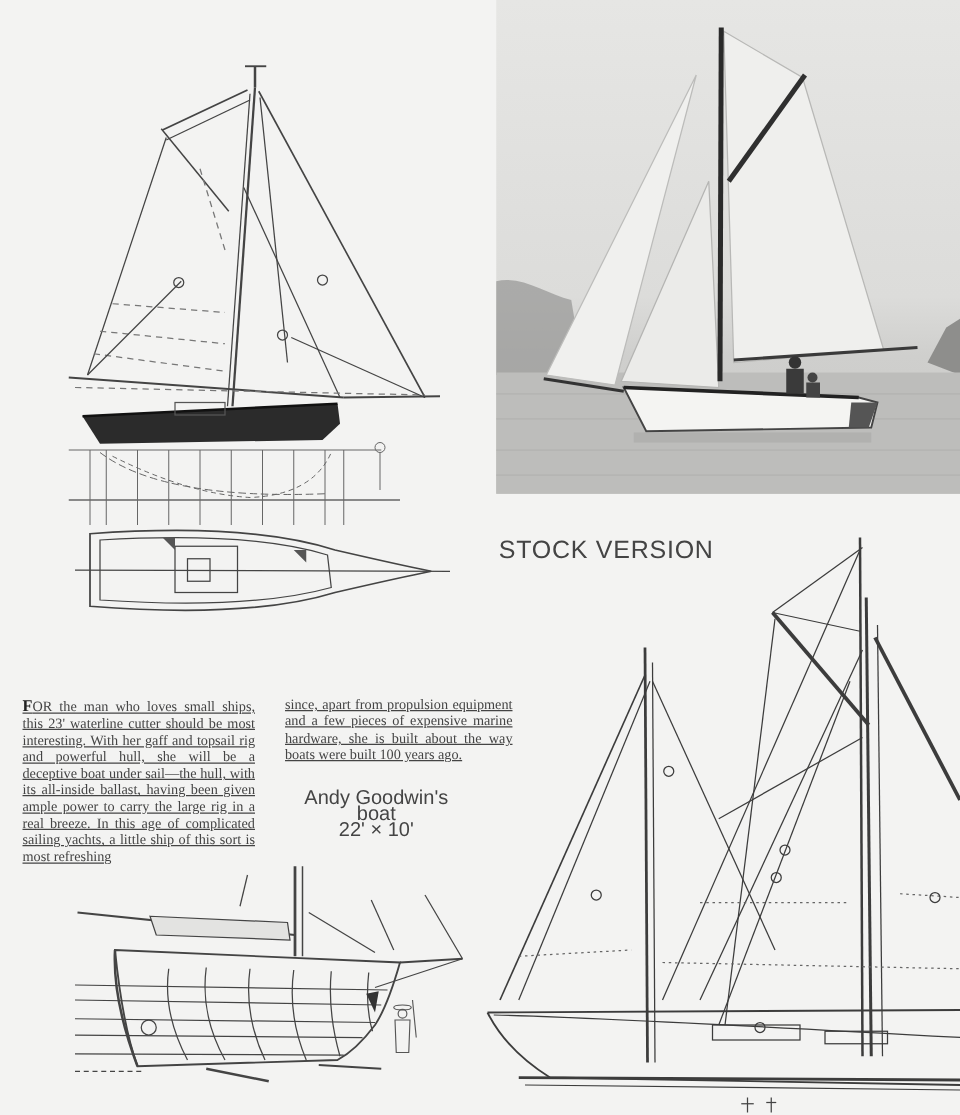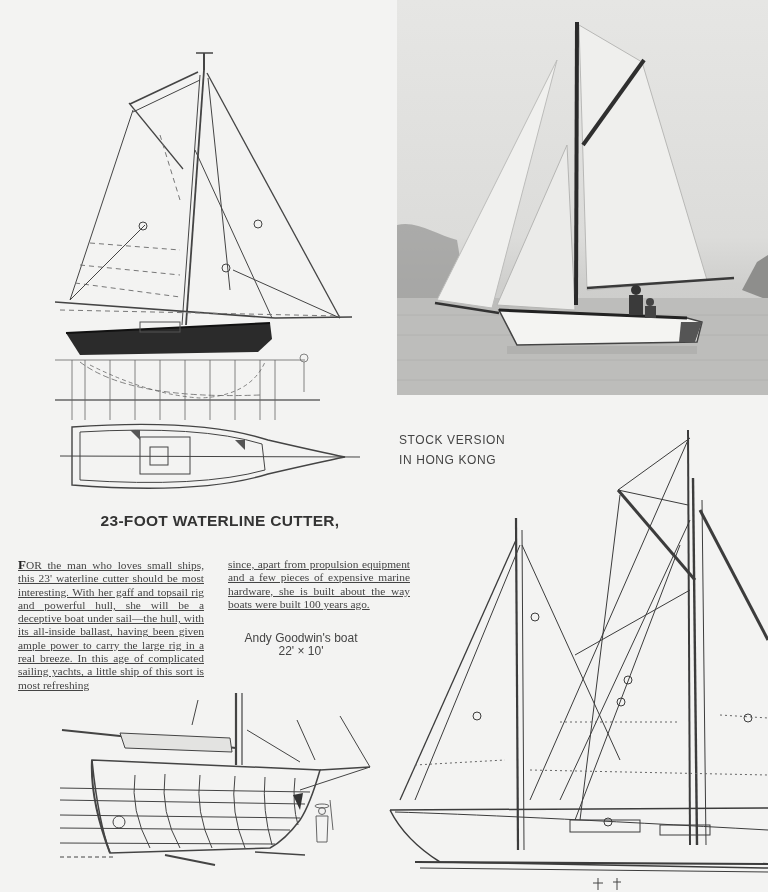--- a/index.html
+++ b/index.html
@@ -21,25 +21,25 @@
     font-size: 15.5px; line-height: 21px; color: #333; letter-spacing: 0.3px;
   }
   .body-col {
     font-size: 11.4px; line-height: 13.3px; color: #444; text-align: justify; text-decoration: underline;
   }
   .col1 { left: 18px; top: 558px; width: 186px; }
   .col2 { left: 228px; top: 558px; width: 182px; }
   .dropcap { font-weight: bold; font-size: 13px; color: #222; }
   .caption-goodwin {
     left: 226px; top: 632px; width: 150px; text-align: center;
-    font-family: "Liberation Sans", sans-serif; font-size: 12px; line-height: 13px; color: #444;
+    font-family: "Liberation Sans", sans-serif; font-size: 16px; line-height: 13px; color: #444;
   }
   .stock-label {
     left: 399px; top: 430px; width: 180px;
-    font-family: "Liberation Sans", sans-serif; font-size: 12px; line-height: 20px;
+    font-family: "Liberation Sans", sans-serif; font-size: 20px; line-height: 20px;
     color: #444; letter-spacing: 0.6px;
   }
   .stock-label div { white-space: nowrap; }
 </style>
 </head>
 <body>
 
 <div class="abs photo">
   <svg width="371" height="395" viewBox="0 0 371 395">
 
@@ -153,34 +153,32 @@
     <path d="M80 432 Q200 425 262 444 L265 470 Q200 488 80 480 Z"></path>
     <rect x="140" y="437" width="50" height="37"></rect>
     <rect x="150" y="447" width="18" height="18"></rect>
     <line x1="60" y1="456" x2="360" y2="457"></line>
   </g>
   <path d="M130 430 L140 430 L140 440 Z" fill="#555"></path>
   <path d="M235 440 L245 440 L245 450 Z" fill="#555"></path>
 </svg>
 
 <div class="abs headline">
-  <div>23-FOOT WATERLINE CUTTER,</div>
 </div>
 
 <div class="abs body-col col1"><span class="dropcap">F</span><span>OR the man who loves small ships, this 23' waterline cutter should be most interesting. With her gaff and topsail rig and powerful hull, she will be a deceptive boat under sail—the hull, with its all-inside ballast, having been given ample power to carry the large rig in a real breeze. In this age of complicated sailing yachts, a little ship of this sort is most refreshing</span></div>
 <div class="abs body-col col2"><span>since, apart from propulsion equipment and a few pieces of expensive marine hardware, she is built about the way boats were built 100 years ago.</span></div>
 
 <div class="abs caption-goodwin">
   <div>Andy Goodwin's boat</div>
   <div>22' × 10'</div>
 </div>
 
 <div class="abs stock-label">
   <div>STOCK VERSION</div>
-  <div>IN HONG KONG</div>
 </div>
 
 <svg class="abs" style="left:0;top:0" width="400" height="892">
   <g fill="none" stroke="#444" stroke-width="1">
 
     <line x1="236" y1="693" x2="236" y2="765" stroke-width="2.2"></line>
     <line x1="242" y1="693" x2="242" y2="765" stroke-width="1.2"></line>
     <line x1="198" y1="700" x2="192" y2="725"></line>
     <line x1="62" y1="730" x2="236" y2="748" stroke-width="1.8"></line>
     <path d="M120 733 L230 738 L232 752 L125 748 Z" fill="#e3e3e1"></path>

